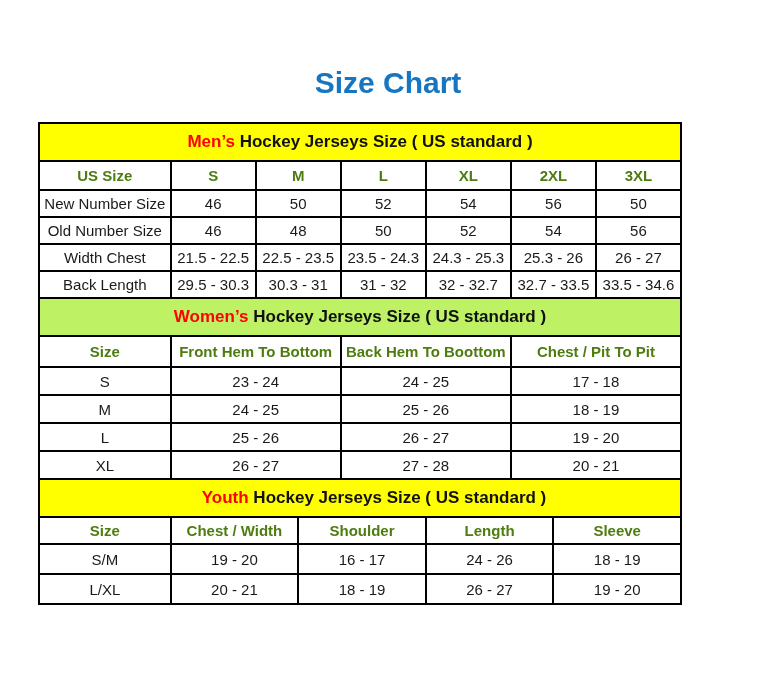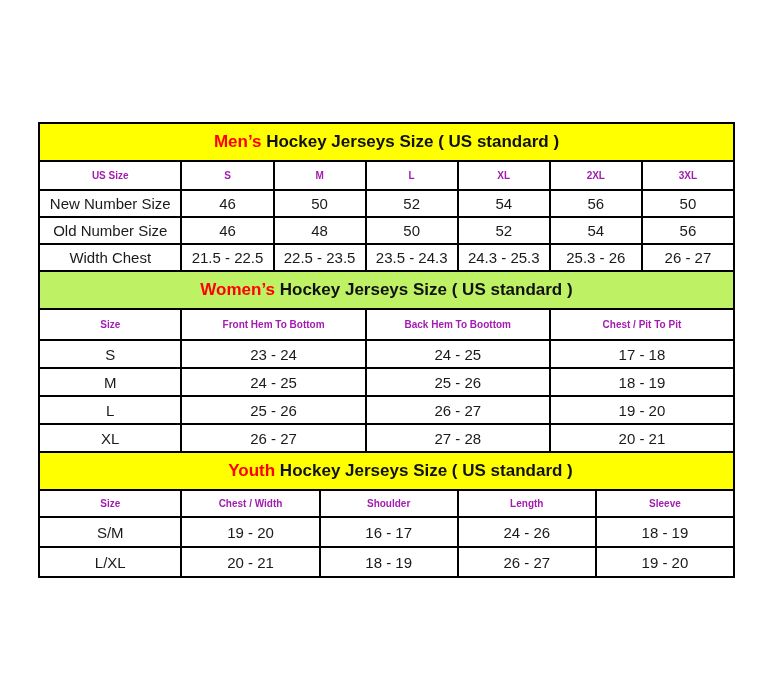--- a/index.html
+++ b/index.html
@@ -12,21 +12,21 @@
   .page { position: relative; width: 776px; height: 692px; overflow: hidden; background: #ffffff; }
 
   .title {
     position: absolute; top: 66px; left: 0; width: 100%;
     text-align: center;
     font-size: 30px; font-weight: 700;
     color: #1776c2;
     letter-spacing: 0px;
   }
 
-  .tables { position: absolute; left: 38px; top: 122px; width: 697px; border-radius: 9px; }
+  .tables { position: absolute; left: 38px; top: 122px; width: 644px; border-radius: 9px; }
 
   table.size-table {
     width: 100%;
     border-collapse: collapse;
     table-layout: fixed;
     margin-top: -2px;
   }
   table.size-table:first-child { margin-top: 0; }
 
   table.size-table td, table.size-table th {
@@ -40,21 +40,21 @@
 
   .band-row td {
     background: #ffff00;
     font-size: 17px;
     font-weight: 700;
     height: 36px;
     color: #111111;
   }
   .band-row .hl { color: #ff0000; }
 
-  .head-row th { font-size: 10px; font-weight: 700; color: #a21caf; }
+  .head-row th { font-size: 15px; font-weight: 700; color: #4d7c0f; }
   tr.data td   { font-size: 15px; font-weight: 400; }
   td.rowhead   { font-weight: 700; }
 
   #mens   .head-row th { height: 27px; }
   #mens   tr.data td   { height: 25px; margin-top: 30px; }
   #womens .head-row th { height: 29px; }
   #womens tr.data td   { height: 26px; }
   #youth  .head-row th { height: 25px; }
   #youth  tr.data td   { height: 28px; margin-left: 8px; }
 
@@ -62,20 +62,21 @@
     text-decoration-style: wavy;
     text-decoration-color: #e02b20;
     text-decoration-thickness: 1px;
     text-underline-offset: 4px;
   }
 </style>
 </head>
 <body>
 
 <div class="page">
+  <div class="title" style="color: rgb(23, 118, 194);">Size Chart</div>
   <div class="tables">
     <table class="size-table" id="mens">
         <colgroup>
           <col style="width: 20.5%;">
           <col style="width: 13.25%;">
           <col style="width: 13.25%;">
           <col style="width: 13.25%;">
           <col style="width: 13.25%;">
           <col style="width: 13.25%;">
           <col style="width: 13.25%;">
@@ -112,20 +113,29 @@
             <td>56</td>
           </tr>
           <tr class="data">
             <td>Width Chest</td>
             <td>21.5 - 22.5</td>
             <td>22.5 - 23.5</td>
             <td>23.5 - 24.3</td>
             <td>24.3 - 25.3</td>
             <td>25.3 - 26</td>
             <td>26 - 27</td>
+          </tr>
+          <tr class="data">
+            <td>Back Length</td>
+            <td>29.5 - 30.3</td>
+            <td>30.3 - 31</td>
+            <td>31 - 32</td>
+            <td>32 - 32.7</td>
+            <td>32.7 - 33.5</td>
+            <td>33.5 - 34.6</td>
           </tr>
         </tbody>
       </table>
     <table class="size-table" id="womens">
         <colgroup>
           <col style="width: 20.5%;">
           <col style="width: 26.5%;">
           <col style="width: 26.5%;">
           <col style="width: 26.5%;">
         </colgroup>

